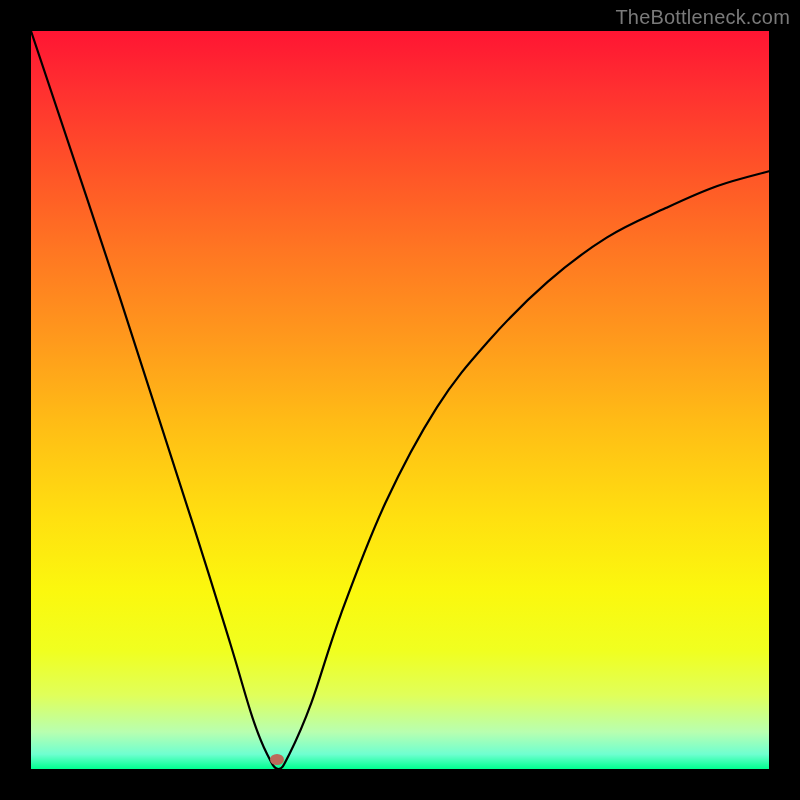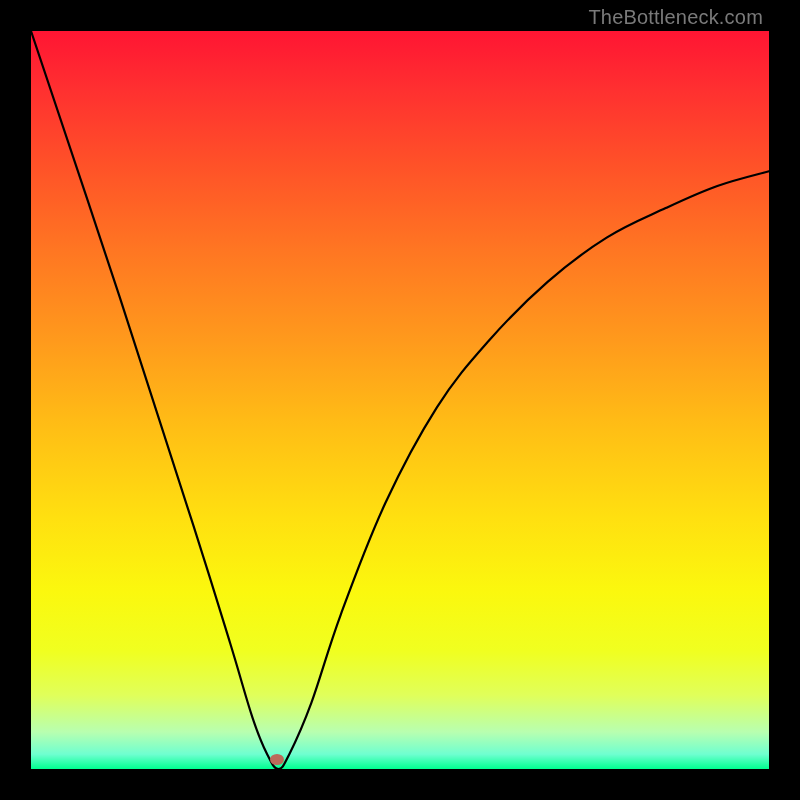--- a/index.html
+++ b/index.html
@@ -27,21 +27,21 @@
       #fbf80e 76%,
       #f0ff20 84%,
       #e0ff5a 90%,
       #b8ffb0 95%,
       #6fffd0 98%,
       #00ff90 100%);
   }
   .watermark {
     position: absolute;
     top: 6px;
-    right: 37px;
+    right: 10px;
     font-family: Arial, Helvetica, sans-serif;
     font-size: 20px;
     color: #7a7a7a;
     letter-spacing: 0.2px;
   }
   svg.curve {
     position: absolute;
     left: 0; top: 0;
     width: 738px; height: 738px;
     overflow: visible;

